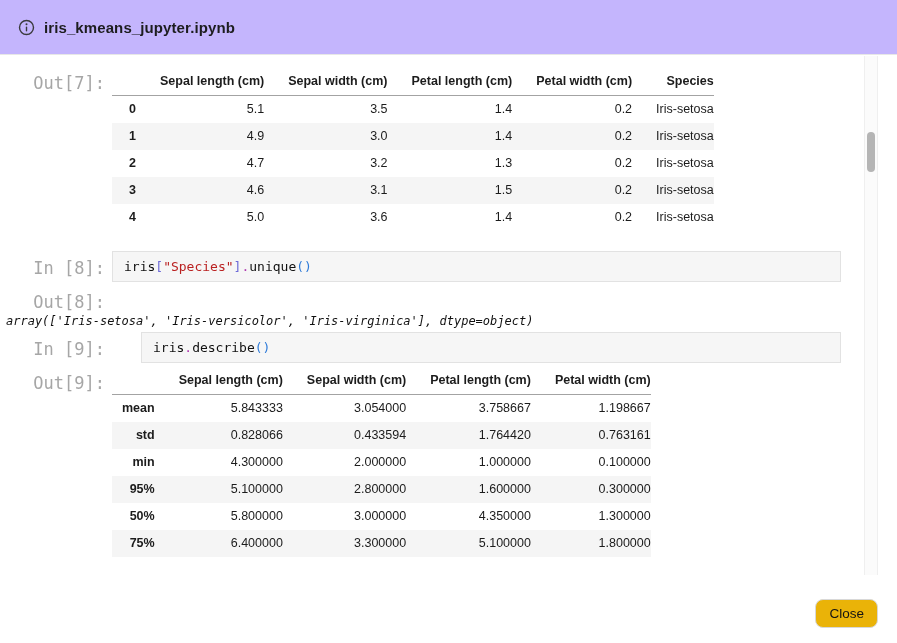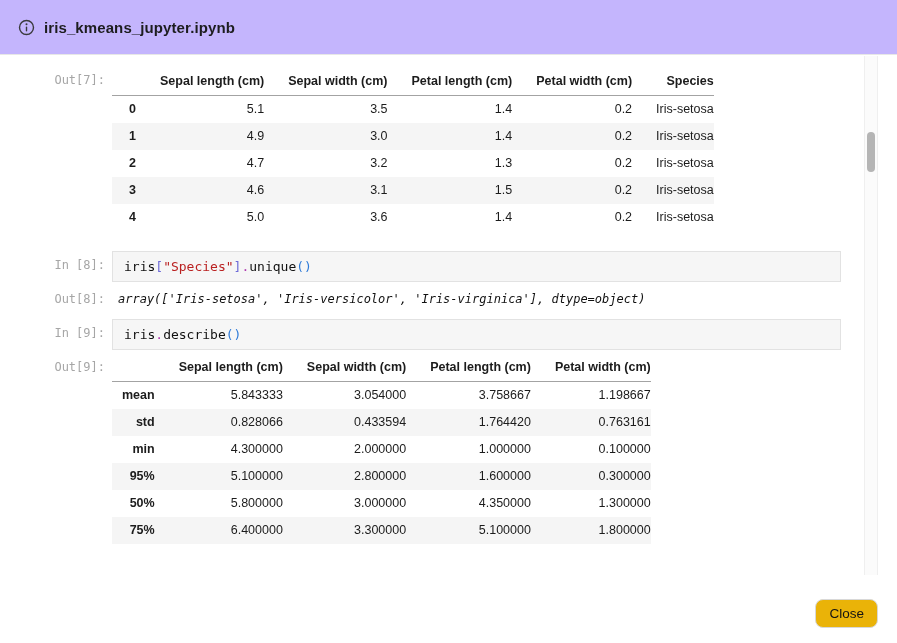--- a/index.html
+++ b/index.html
@@ -13,21 +13,21 @@
          padding:0 18px; gap:9px; background:#c4b5fd; }
   .hdr .title { font-size:15px; font-weight:600; color:#1d1d1f; letter-spacing:.1px; }
   .info-svg { display:block; }
 
   
   .content { position:absolute; top:56px; left:0; width:880px; height:519px;
              overflow:hidden; }
   .cell { display:flex; align-items:flex-start; }
   .prompt { width:112px; min-width:112px; text-align:right; padding-right:7px;
             font-family:"DejaVu Sans Mono","Liberation Mono",monospace;
-            font-size:12px; color:#a6a6a6; white-space:nowrap; }
+            font-size:17px; color:#a6a6a6; white-space:nowrap; }
 
   
   .code-box { flex:1; margin-right:39px; background:#f6f6f6;
               border:1px solid #e2e2e2; padding:6px 11px;
               font-family:"DejaVu Sans Mono","Liberation Mono",monospace;
               font-size:13px; line-height:17px; color:#111; white-space:pre; }
   .tk-id  { color:#111111; }
   .tk-str { color:#ba2121; }
   .tk-br  { color:#6e6bd8; }
   .tk-par { color:#2f7bd9; }
@@ -43,23 +43,23 @@
   table.df thead th { font-weight:700; text-align:right; white-space:nowrap;
                       padding:6px 0 7px 24px; border-bottom:1px solid #a3a3a3; }
   table.df tbody th.idx { font-weight:700; text-align:right; padding:6px 0 7px 10px; }
   table.df tbody td { text-align:right; padding:6px 0 7px 24px; white-space:nowrap; }
   table.df tbody tr:nth-child(even) { background:#f5f5f5; }
 
   .cell-out7 { margin-top:12px; }
   .cell-out7 .prompt { padding-top:5px; }
   .cell-in8  { margin-top:20px; }
   .cell-in8 .prompt, .cell-in9 .prompt { padding-top:7px; }
-  .cell-out8 { margin-top:8px; }
+  .cell-out8 { margin-top:8px;flex-direction:column; }
   .cell-out8 .prompt { padding-top:2px; }
-  .cell-in9  { margin-top:11px; }
+  .cell-in9  { margin-top:2px;gap:29px; }
   .cell-out9 { margin-top:4px; }
   .cell-out9 .prompt { padding-top:6px; }
 
   
   .sb-track { position:absolute; top:56px; right:19px; width:14px; height:519px;
               background:#fbfbfb; border-left:1px solid #efefef;
               border-right:1px solid #efefef; }
   .sb-thumb { position:absolute; top:76px; left:2px; width:8px; height:40px;
               border-radius:4px; background:#b5b5b5; }
 

